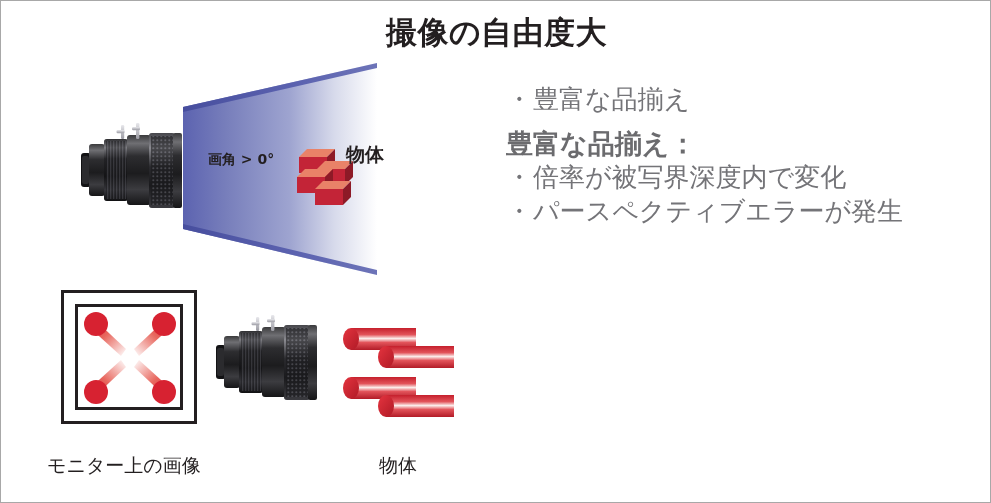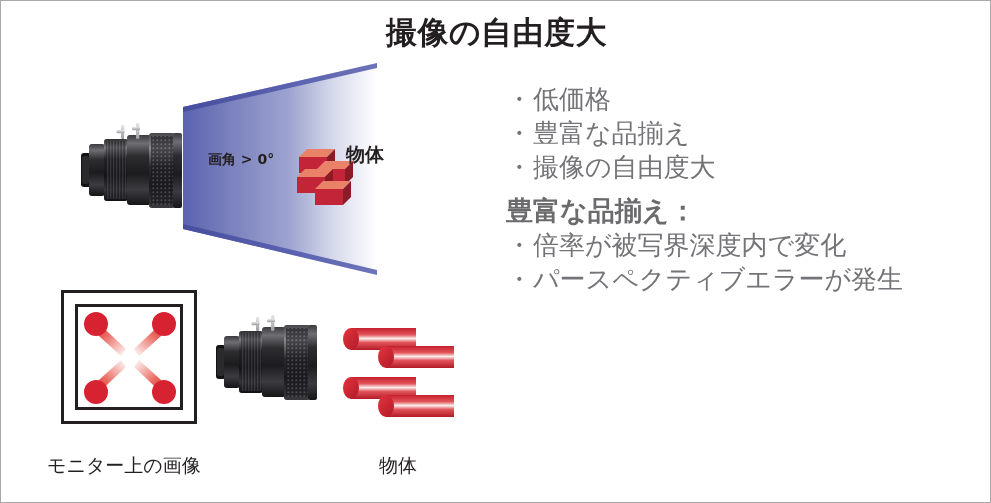--- a/index.html
+++ b/index.html
@@ -367,23 +367,21 @@
       </g>
     </svg>
   </div>
 
   <div class="caption" id="caption-monitor">モニター上の画像</div>
   <div class="caption" id="caption-object">物体</div>
 
   <div id="text-panel">
 
     <div class="sec">
-      <div class="sec-item"><span class="bullet">・</span><span>低価格</span></div>
       <div class="sec-item"><span class="bullet">・</span><span>豊富な品揃え</span></div>
-      <div class="sec-item"><span class="bullet">・</span><span>撮像の自由度大</span></div>
     </div>
 
     <div class="sec">
       <div class="sec-head">豊富な品揃え：</div>
       <div class="sec-item"><span class="bullet">・</span><span>倍率が被写界深度内で変化</span></div>
       <div class="sec-item"><span class="bullet">・</span><span>パースペクティブエラーが発生</span></div>
     </div>
 
 
   </div>

